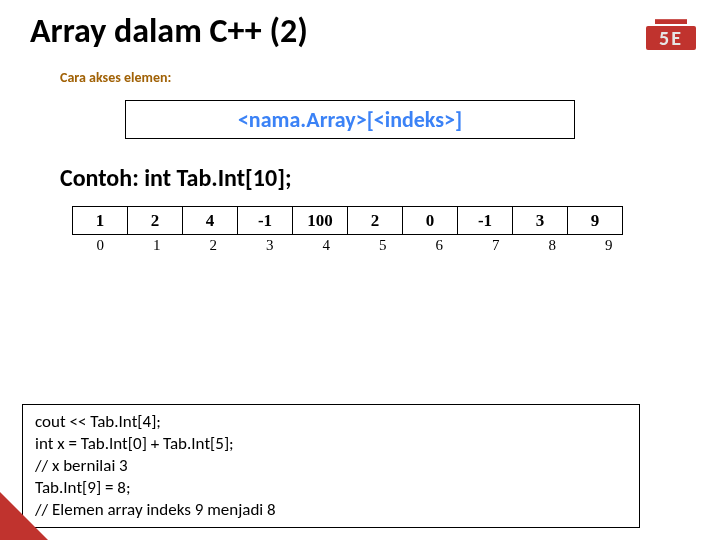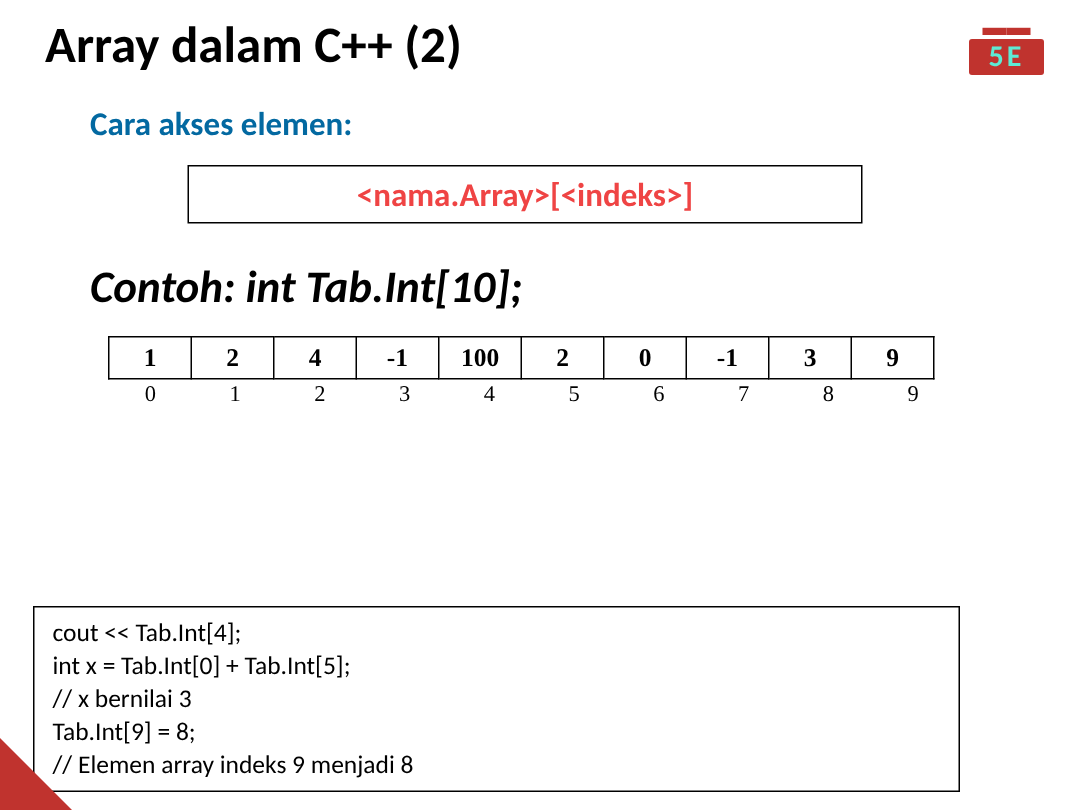--- a/index.html
+++ b/index.html
@@ -20,50 +20,49 @@
   .logo {
     position: absolute;
     top: 14px;
     right: 24px;
     width: 50px;
     text-align: center;
   }
   .logo-top { color: #c0332e; font-size: 16px; line-height: 10px; }
   .logo-mid {
     background: #c0332e;
-    color: #5eead4;
+    color: #e5e5e5;
     font-size: 20px;
     font-weight: 700;
     line-height: 24px;
     letter-spacing: 2px;
     border-radius: 2px;
     margin-top: 2px;
   }
   .subheading {
-    font-size: 22px;
+    font-size: 14px;
     font-weight: 700;
-    color: #0369a1;
+    color: #a16207;
     padding: 18px 0 0 60px;
   }
   .syntax-box {
     margin: 14px 0 0 125px;
     width: 450px;
     border: 1.5px solid #000;
     font-size: 22px;
     font-weight: 700;
     text-align: center;
     padding: 5px 0;
   }
-  .syntax-red { color: #ef4444; }
+  .syntax-red { color: #3b82f6; }
   .example-heading {
-    font-size: 30px;
+    font-size: 24px;
     font-weight: 700;
     color: #000;
     padding: 24px 0 0 60px;
-    font-style: italic;
   }
   .array-table {
     margin: 14px 0 0 72px;
     border-collapse: collapse;
   }
   .array-table td {
     border: 1px solid #000;
     width: 55px;
     height: 28px;
     text-align: center;

